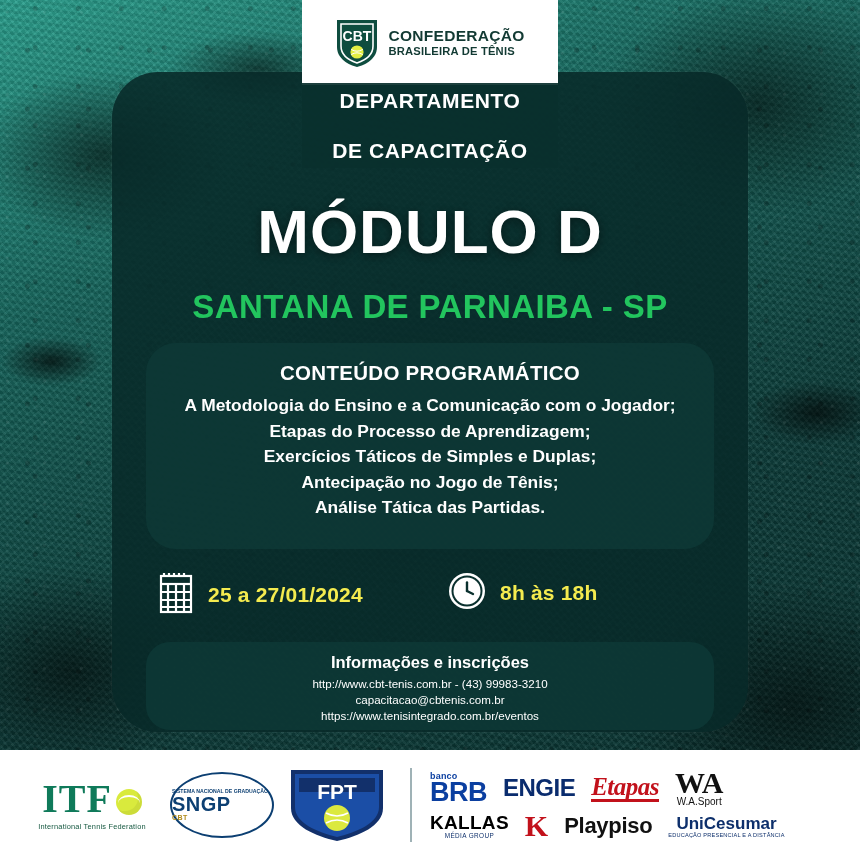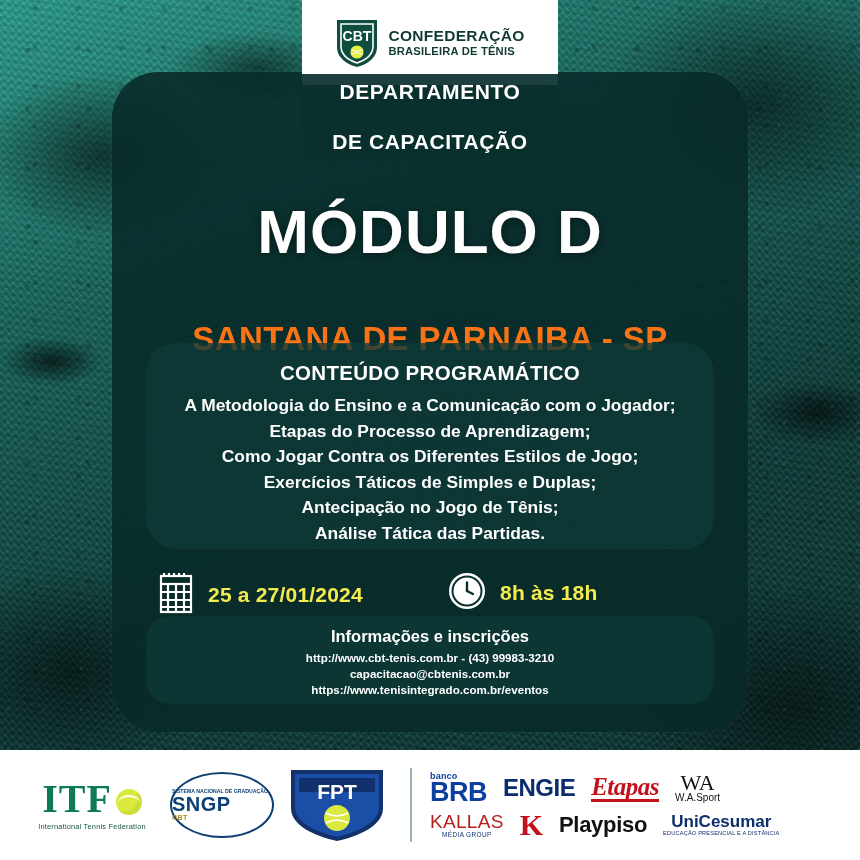--- a/index.html
+++ b/index.html
@@ -79,21 +79,21 @@
   .logo-text .l1 {
     font-size: 15.5px; font-weight: bold; color:#123a33; letter-spacing:.3px;
   }
   .logo-text .l2 {
     font-size: 11.2px; font-weight: bold; color:#123a33; letter-spacing:.2px;
   }
 
   
   .dept {
     position:absolute;
-    left: 302px; top: 74px;
+    left: 302px; top: 83px;
     width: 256px; height: 85px;
     background: rgba(10,48,46,.92);
     display:flex; flex-direction:column; align-items:center; justify-content:center;
     color:#fff; z-index:6;gap:24px;
   }
   .dept .line {
     font-size: 21px; font-weight: bold; letter-spacing: .6px; line-height:1.22;
   }
 
   
@@ -102,25 +102,24 @@
     text-align:center;
     color:#ffffff;
     font-size: 62px;
     font-weight: bold;
     letter-spacing: 1px;
     text-shadow: 0 2px 10px rgba(0,0,0,.45);
   }
   .subtitle {
     position:absolute; left:0; right:0; top: 288px;
     text-align:center;
-    color:#f97316;
+    color:#22c55e;
     font-size: 33px;
     font-weight: bold;
     letter-spacing: .4px;
-    margin-top: 32px;
   }
 
   
   .program {
     position:absolute;
     left: 146px; top: 343px;
     width: 568px; height: 206px;
     background: rgba(14,58,55,.78);
     border-radius: 30px;
     padding: 16px 20px 10px;
@@ -151,32 +150,32 @@
   .meta .item.date { left: 10px; top: 4px; }
   .meta .item.time { left: 300px; top: 4px; }
   .meta .txt {
     color:#f4eb4f; font-size: 21px; font-weight: bold; letter-spacing:.2px;
   }
   .ico { flex:none; display:block; }
 
   
   .info {
     position:absolute;
-    left: 146px; top: 616px;
+    left: 146px; top: 642px;
     width: 568px; height: 88px;
     background: rgba(14,58,55,.80);
     border-radius: 24px;
     text-align:center;
     padding-top: 11px;
   }
   .info .head {
     color:#ffffff; font-size: 16.5px; font-weight: bold; margin-bottom: 4px;
   }
   .info .line {
-    color:#ffffff; font-size: 11.6px; line-height: 16px; font-weight: 700;
+    color:#ffffff; font-size: 11.6px; line-height: 16px; font-weight: 400;
   }
 
   
   .sponsors {
     position:absolute; left:0; bottom:0; width:860px; height:110px;
     background:#ffffff;
     display:flex; align-items:center;
   }
   .sp-left { display:flex; align-items:center; gap:0; padding-left: 18px; }
   .sp-divider {
@@ -221,24 +220,24 @@
   .brb { display:flex; flex-direction:column; align-items:flex-start; }
   .brb .banco { font-size:9px; color:#0b3fa0; font-weight:bold; margin-bottom:-2px; letter-spacing:.2px;}
   .brb .word { font-size: 27px; font-weight:bold; color:#0b3fa0; letter-spacing:-.5px; line-height:1;}
   .engie { font-size: 24px; font-weight:bold; color:#0a2c6e; letter-spacing:-.5px;}
   .wilson {
     font-family:"Liberation Serif", serif;
     font-size: 25px; font-style:italic; font-weight:bold; color:#c2111b; letter-spacing:-.5px;
     border-bottom: 3px solid #c2111b; line-height:1;
   }
   .wasport { display:flex; flex-direction:column; align-items:center; }
-  .wasport .ww { font-family:"Liberation Serif", serif; font-size:22px; font-weight:normal; color:#111; line-height:.9;}
+  .wasport .ww { font-family:"Liberation Serif", serif; font-size:30px; font-weight:bold; color:#111; line-height:.9;}
   .wasport .ss { font-size: 10px; font-weight:normal; color:#111; }
   .kallas { display:flex; flex-direction:column; align-items:center;}
-  .kallas .k1 { font-size: 19px; font-weight:normal; color:#b91c1c; letter-spacing:.3px; line-height:1;}
+  .kallas .k1 { font-size: 19px; font-weight:bold; color:#000000; letter-spacing:.3px; line-height:1;}
   .kallas .k2 { font-size: 6.4px; color:#0d2f6b; letter-spacing:.4px;}
   .kbrand { font-size: 30px; font-weight:bold; color:#c2111b; font-family:"Liberation Serif", serif; line-height:1;}
   .playpiso {
     font-size: 22px; font-weight:bold; color:#111; letter-spacing:-.3px;
   }
   .unicesumar { display:flex; flex-direction:column; align-items:center;}
   .unicesumar .u1 { font-size: 17px; font-weight:bold; color:#0d2f6b; line-height:1;}
   .unicesumar .u2 { font-size: 5.6px; color:#0d2f6b; letter-spacing:.2px;}
 </style>
 </head>
@@ -274,21 +273,20 @@
   </div>
 
   <div class="title">MÓDULO D</div>
   <div class="subtitle">SANTANA DE PARNAIBA - SP</div>
 
   <div class="program">
     <h3>CONTEÚDO PROGRAMÁTICO</h3>
     <ul>
       <li>A Metodologia do Ensino e a Comunicação com o Jogador;</li>
       <li>Etapas do Processo de Aprendizagem;</li>
-      <li>Como Jogar Contra os Diferentes Estilos de Jogo;</li>
       <li>Exercícios Táticos de Simples e Duplas;</li>
       <li>Antecipação no Jogo de Tênis;</li>
       <li>Análise Tática das Partidas.</li>
     </ul>
   </div>
 
   <div class="meta">
     <div class="item date">
       <span class="ico">
         <svg width="40" height="46" viewBox="0 0 40 46">

